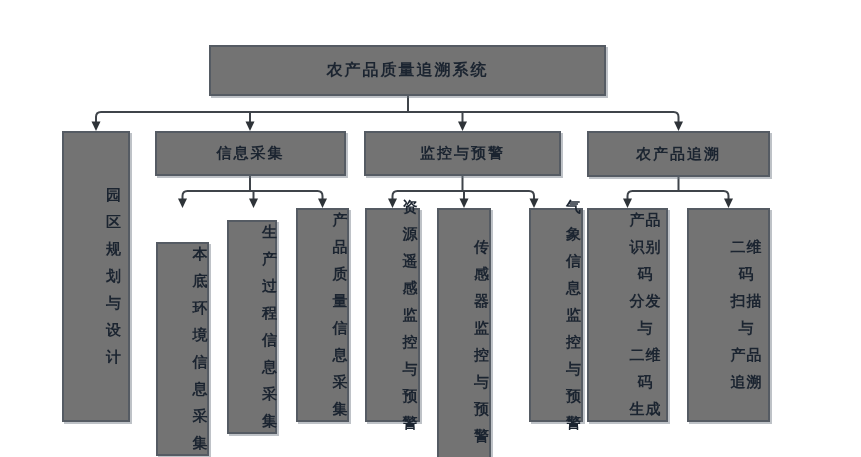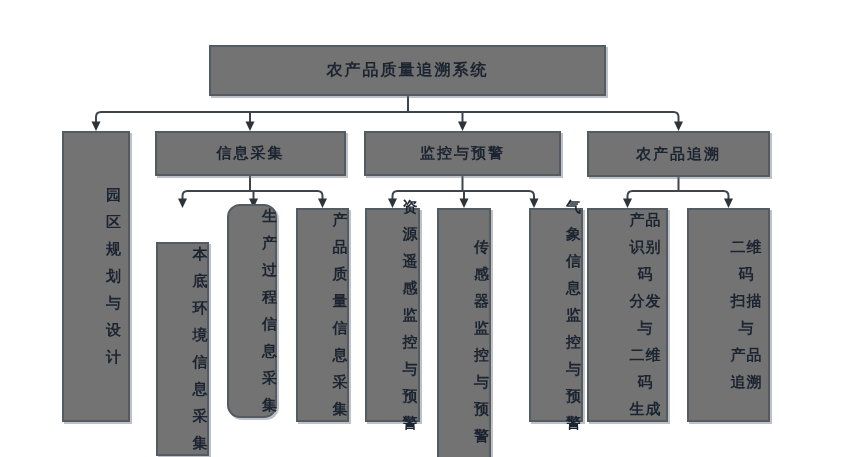--- a/index.html
+++ b/index.html
@@ -58,21 +58,21 @@
     letter-spacing: 1px;
     padding-left: 36px;
   }
   
   .n-root    { left: 209px; top: 45px;  width: 397px; height: 51px; }
   .n-park    { left: 62px;  top: 131px; width: 68px;  height: 291px; }
   .n-info    { left: 155px; top: 131px; width: 191px; height: 45px; }
   .n-monitor { left: 364px; top: 131px; width: 197px; height: 45px; }
   .n-trace   { left: 587px; top: 131px; width: 183px; height: 46px; }
   .n-info1   { left: 156px; top: 208px; width: 53px;  height: 214px; margin-top: 34px; }
-  .n-info2   { left: 227px; top: 204px; width: 50px;  height: 214px; border-radius: 13px; }
+  .n-info2   { left: 227px; top: 220px; width: 50px;  height: 214px; }
   .n-info3   { left: 296px; top: 208px; width: 53px;  height: 214px; }
   .n-mon1    { left: 365px; top: 208px; width: 55px;  height: 214px; }
   .n-mon2    { left: 437px; top: 208px; width: 54px;  height: 267px; }
   .n-mon3    { left: 507px; top: 208px; width: 54px;  height: 214px; margin-left: 22px; }
   .n-trace1  { left: 587px; top: 208px; width: 81px;  height: 214px; }
   .n-trace2  { left: 687px; top: 208px; width: 83px;  height: 214px; }
 </style>
 </head>
 <body>
 

